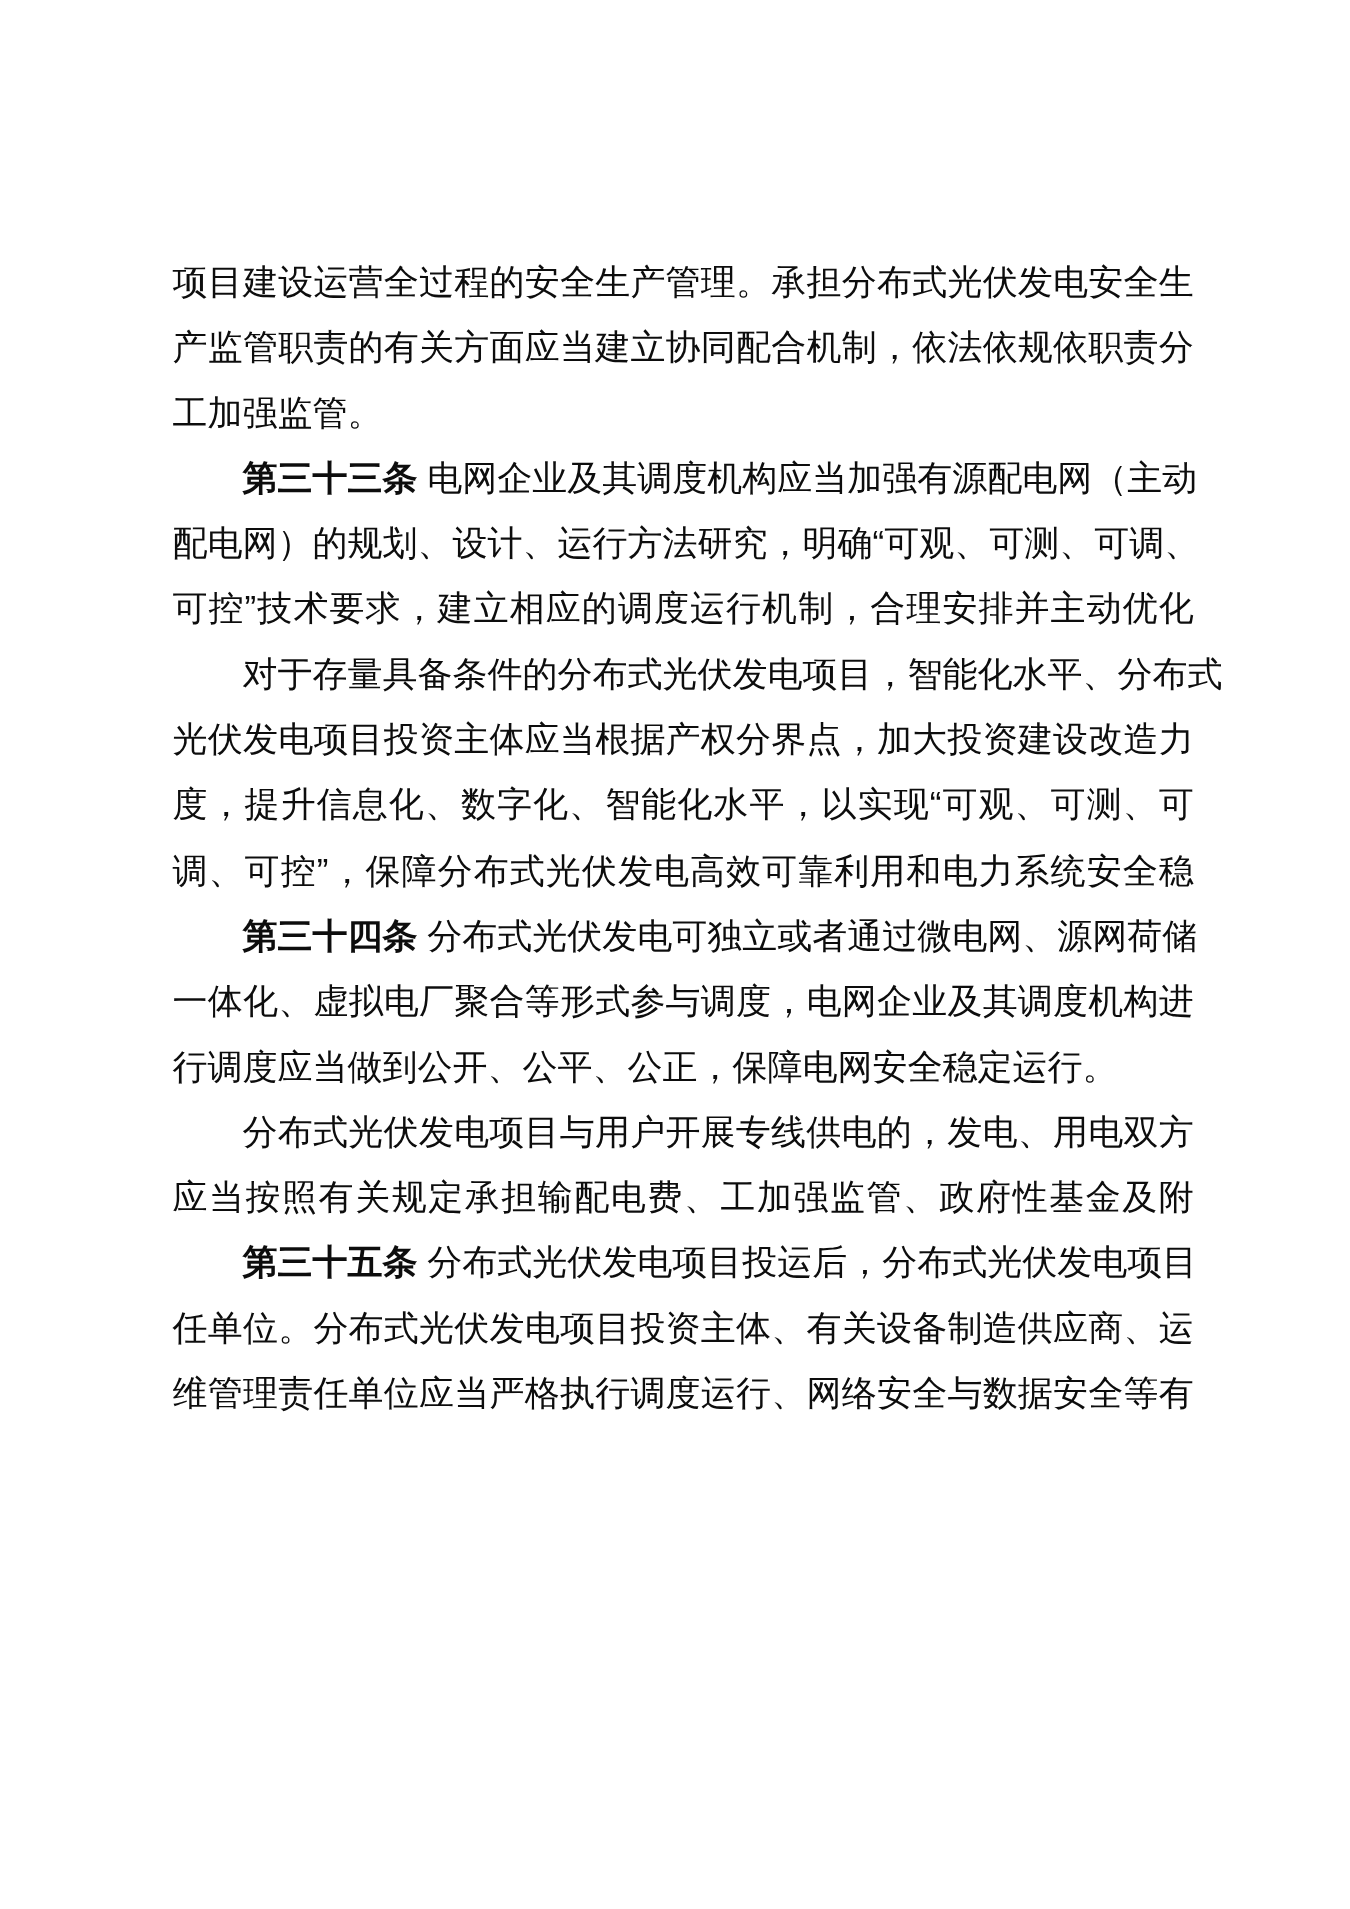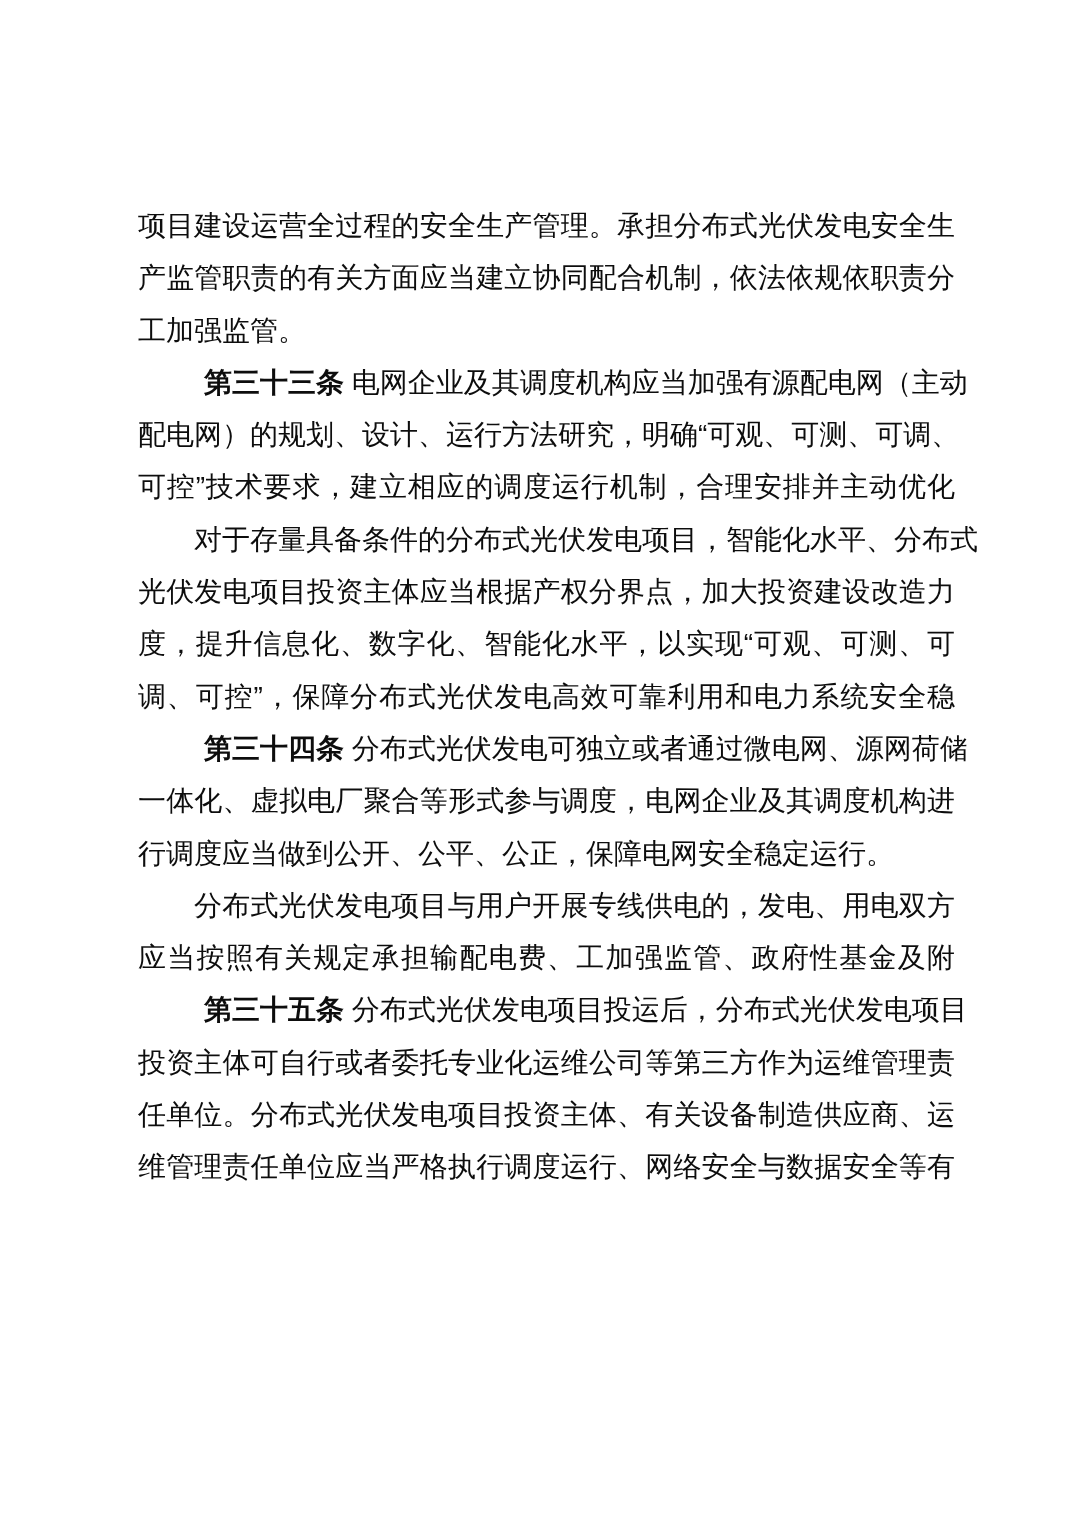--- a/index.html
+++ b/index.html
@@ -34,21 +34,20 @@
   }
   .line.no-justify {
     text-align: right;
     text-align-last: left;
   }
   .line.indent {
     text-indent: 56px;
   }
   .prefix {
     font-weight: bold;
-    margin-left: 10px;
   }
   .footer {
     position: absolute;
     top: 1366px;
     right: 180px;
     font-family: "Liberation Serif", serif;
     font-size: 29px;
     line-height: 34px;
     color: #6a6a6a;
     white-space: nowrap;
@@ -72,18 +71,17 @@
       <div class="line indent">对于存量具备条件的分布式光伏发电项目，智能化水平、分布式</div>
       <div class="line">光伏发电项目投资主体应当根据产权分界点，加大投资建设改造力</div>
       <div class="line">度，提升信息化、数字化、智能化水平，以实现“可观、可测、可</div>
       <div class="line">调、可控”，保障分布式光伏发电高效可靠利用和电力系统安全稳</div>
       <div class="line indent"><span class="prefix">第三十四条</span> 分布式光伏发电可独立或者通过微电网、源网荷储</div>
       <div class="line">一体化、虚拟电厂聚合等形式参与调度，电网企业及其调度机构进</div>
       <div class="line no-justify">行调度应当做到公开、公平、公正，保障电网安全稳定运行。</div>
       <div class="line indent">分布式光伏发电项目与用户开展专线供电的，发电、用电双方</div>
       <div class="line">应当按照有关规定承担输配电费、工加强监管、政府性基金及附</div>
       <div class="line indent"><span class="prefix">第三十五条</span> 分布式光伏发电项目投运后，分布式光伏发电项目</div>
-      <div class="line">投资主体可自行或者委托专业化运维公司等第三方作为运维管理责</div>
       <div class="line">任单位。分布式光伏发电项目投资主体、有关设备制造供应商、运</div>
       <div class="line">维管理责任单位应当严格执行调度运行、网络安全与数据安全等有</div>
     </main>
   <div class="footer"><span>—</span><span class="num">13</span><span>—</span></div>
 </div>
 
 </body></html>

